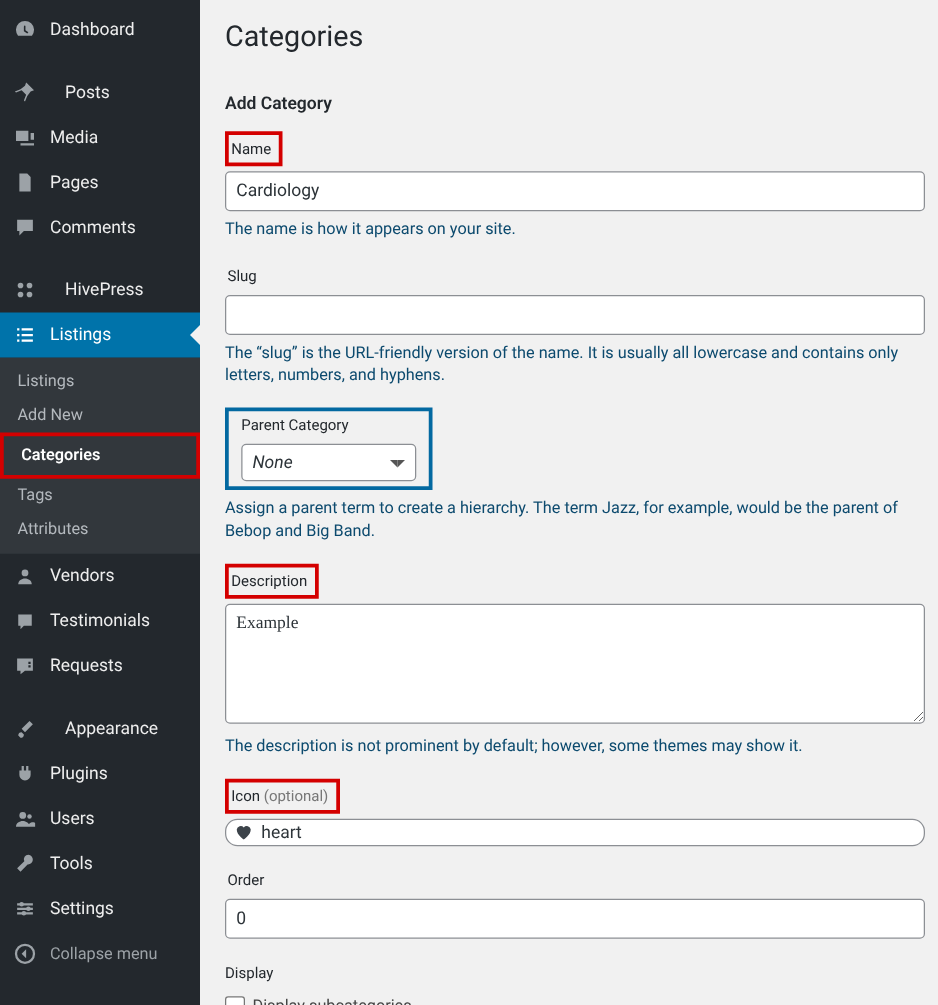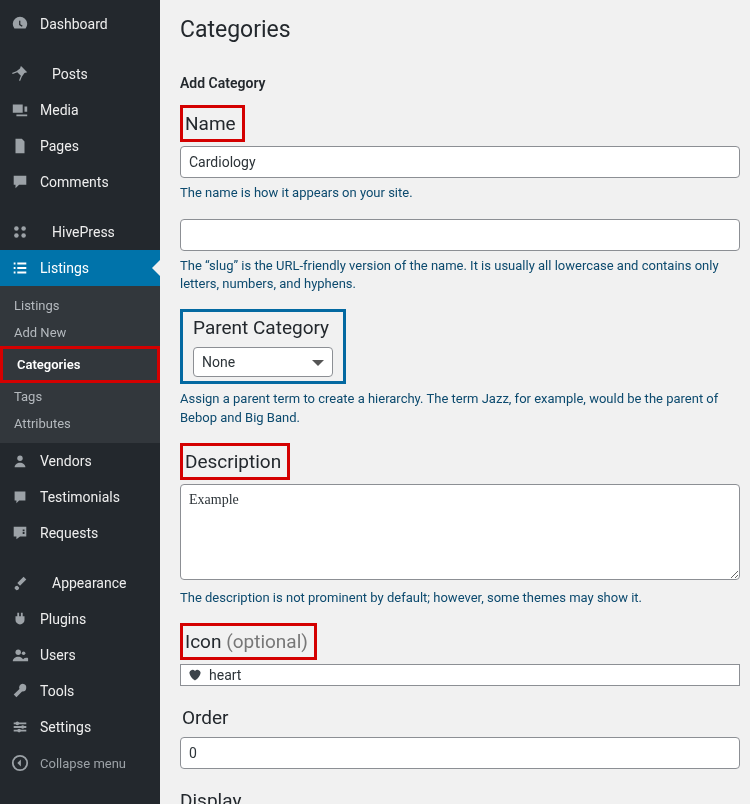--- a/index.html
+++ b/index.html
@@ -92,21 +92,21 @@
   }
   h2.form-heading {
     font-size: 14px;
     font-weight: 600;
     color: #23282d;
     margin: 0 0 14px 0;
   }
   .form-row { margin-bottom: 16px; }
   .form-label {
     display: inline-block;
-    font-size: 19px;
+    font-size: 12px;
     color: #23282d;
     padding: 4px 6px 4px 2px;
     margin-bottom: 4px;
   }
   .red-box {
     border: 3px solid #d40000;
   }
   .muted { color: #777; }
   input[type=text], textarea, select {
     width: 100%;
@@ -126,33 +126,34 @@
   }
   select {
     width: 140px;
     height: 30px;
     padding: 2px 24px 2px 8px;
     appearance: none;
     background:
       linear-gradient(45deg, transparent 49%, #555 51%) right 14px top 12px / 6px 6px no-repeat,
       linear-gradient(-45deg, transparent 49%, #555 51%) right 8px top 12px / 6px 6px no-repeat,
       #fff;
+    font-style: italic;
   }
   .select-wrap { display: inline-block; }
   .parent-block {
     border: 3px solid #0369a1;
     padding: 4px 10px;
     display: inline-block;
   }
   .help { font-size: 13px; color: #0c4a6e; margin-top: 6px; line-height: 1.4; }
   .icon-input {
     display: flex;
     align-items: center;
     border: 1px solid #8c8f94;
-    border-radius: 0;
+    border-radius: 10px;
     background: #fff;
     padding: 2px 6px;
   }
   .icon-input .heart {
     width: 16px; height: 16px; margin-right: 6px;
     fill: #3c434a;
   }
   .icon-input span { font-size: 14px; color: #2c3338; }
   .checkbox-row { display: flex; align-items: center; gap: 6px; margin-top: 4px; }
   .checkbox-row input { width: 16px; height: 16px; }
@@ -321,20 +322,21 @@
 
   <h2 class="form-heading">Add Category</h2>
 
   <div class="form-row">
     <div><span class="form-label red-box">Name</span></div>
     <input type="text" value="Cardiology" style="">
     <p class="help">The name is how it appears on your site.</p>
   </div>
 
   <div class="form-row">
+    <div><span class="form-label">Slug</span></div>
     <input type="text" value="" style="">
     <p class="help">The “slug” is the URL-friendly version of the name. It is usually all lowercase and contains only letters, numbers, and hyphens.</p>
   </div>
 
   <div class="form-row">
     <div class="parent-block">
       <div style="margin-bottom:4px;"><span class="form-label" style="padding:0">Parent Category</span></div>
       <div class="select-wrap">
         <select>
           <option>None</option>

